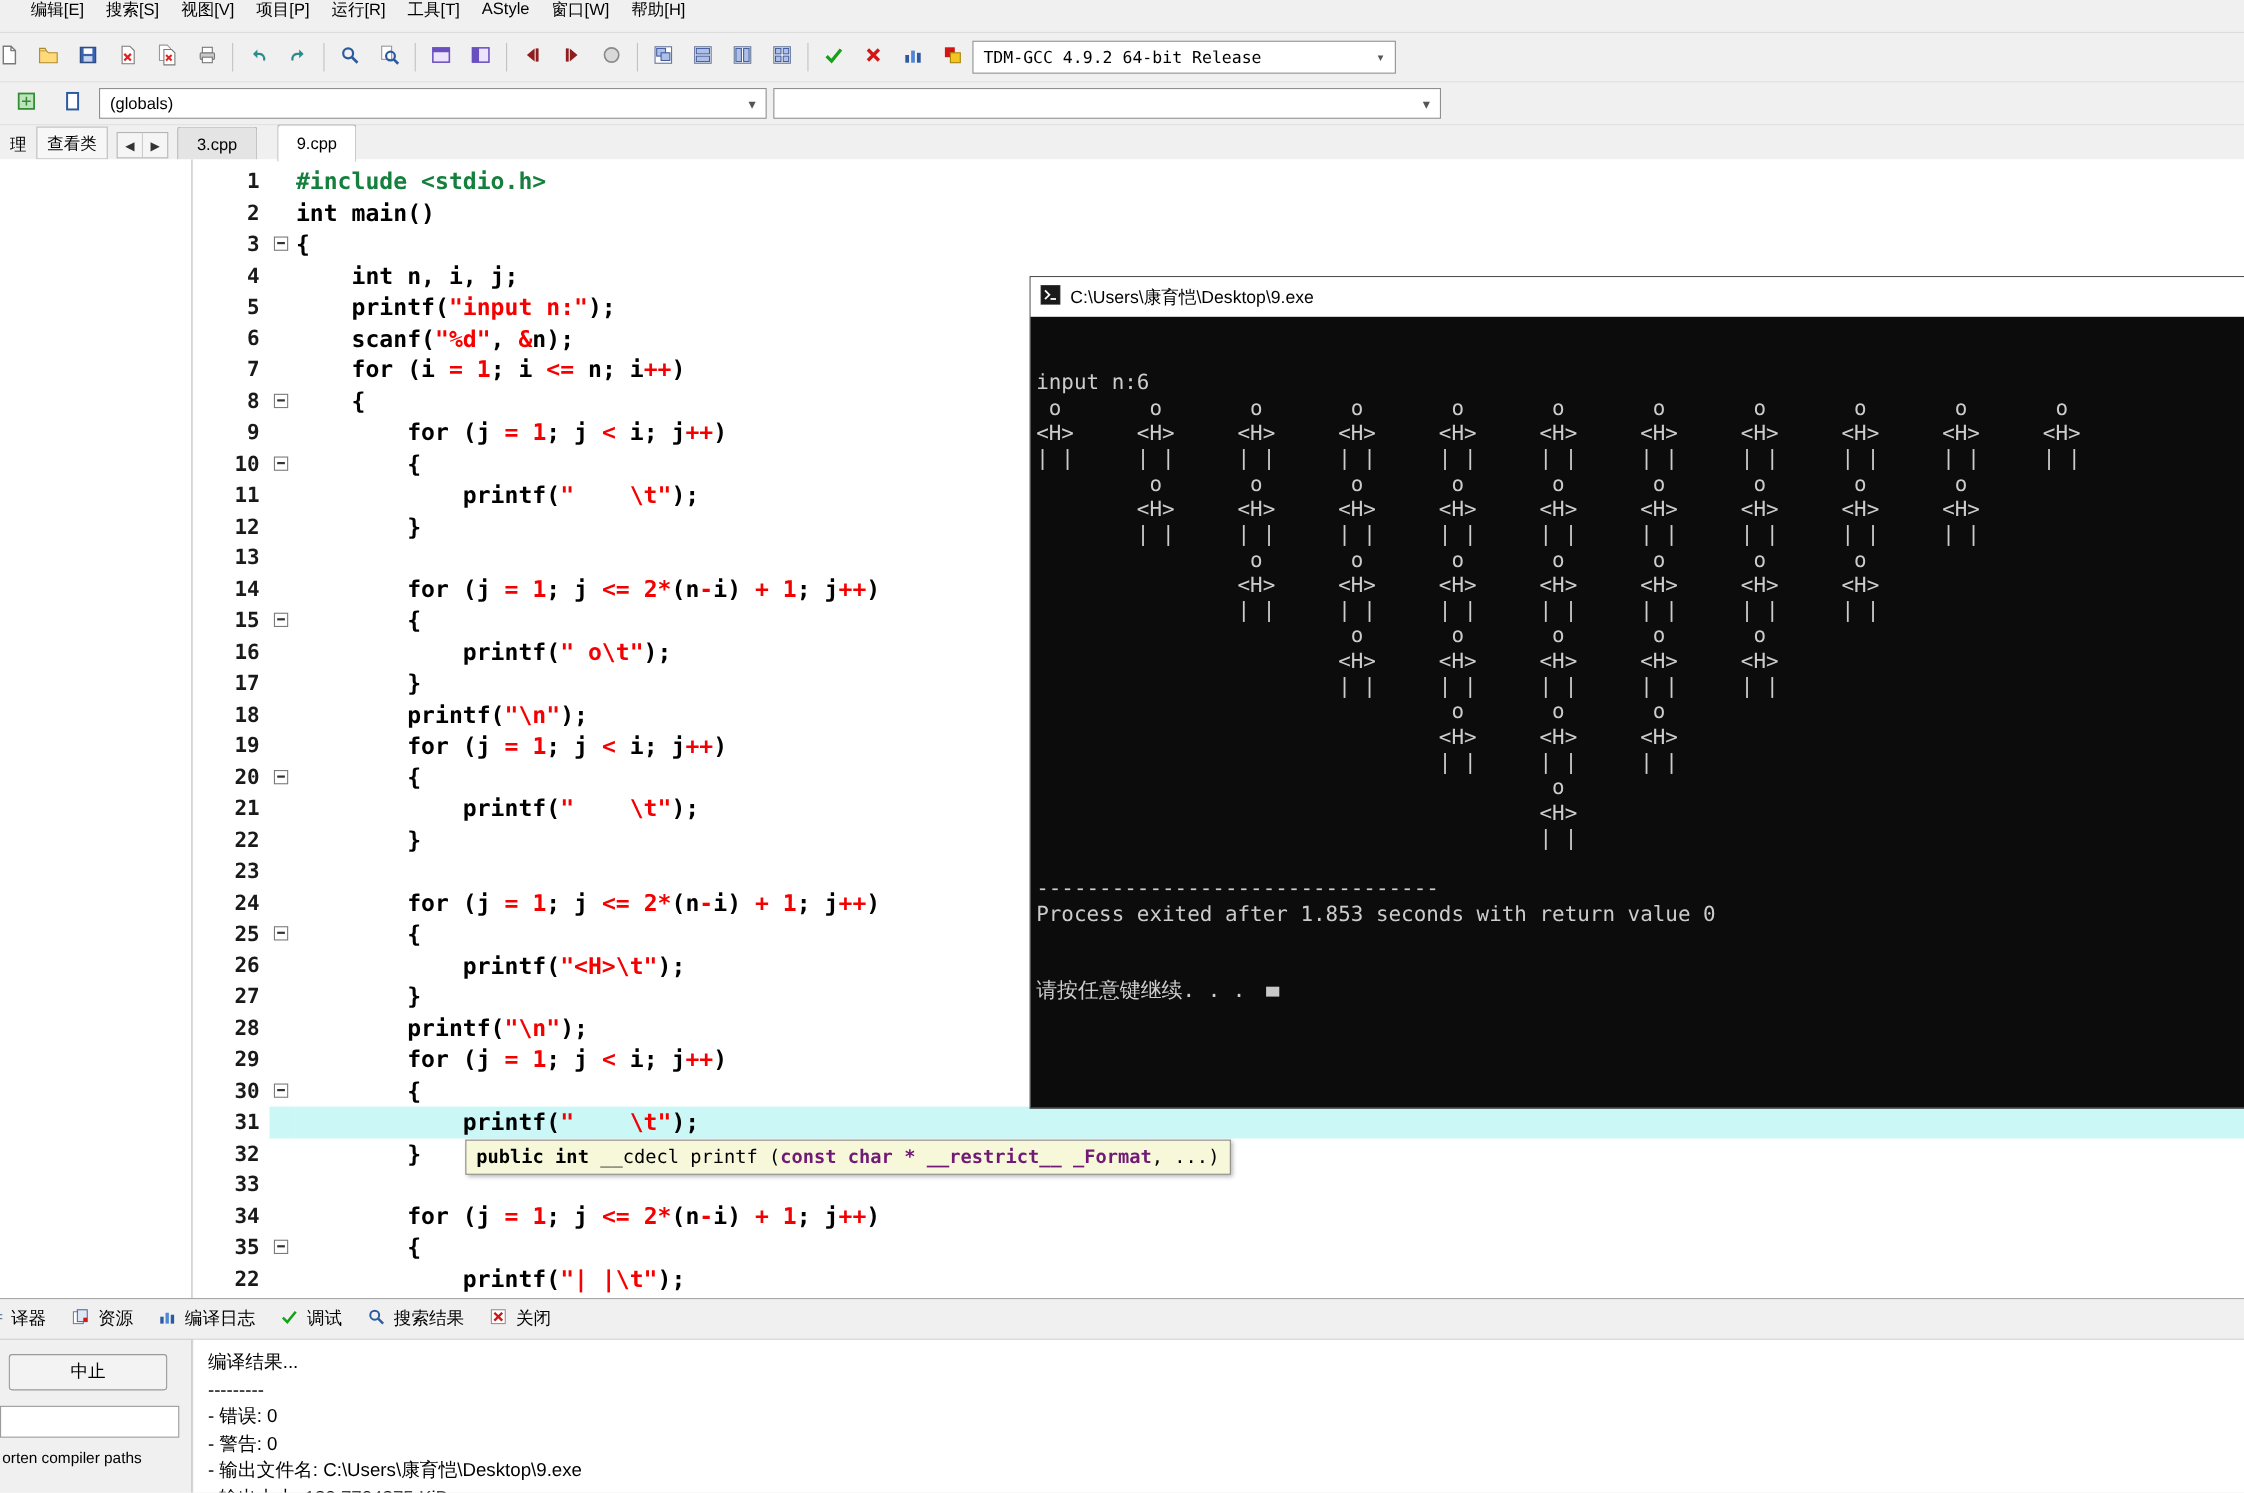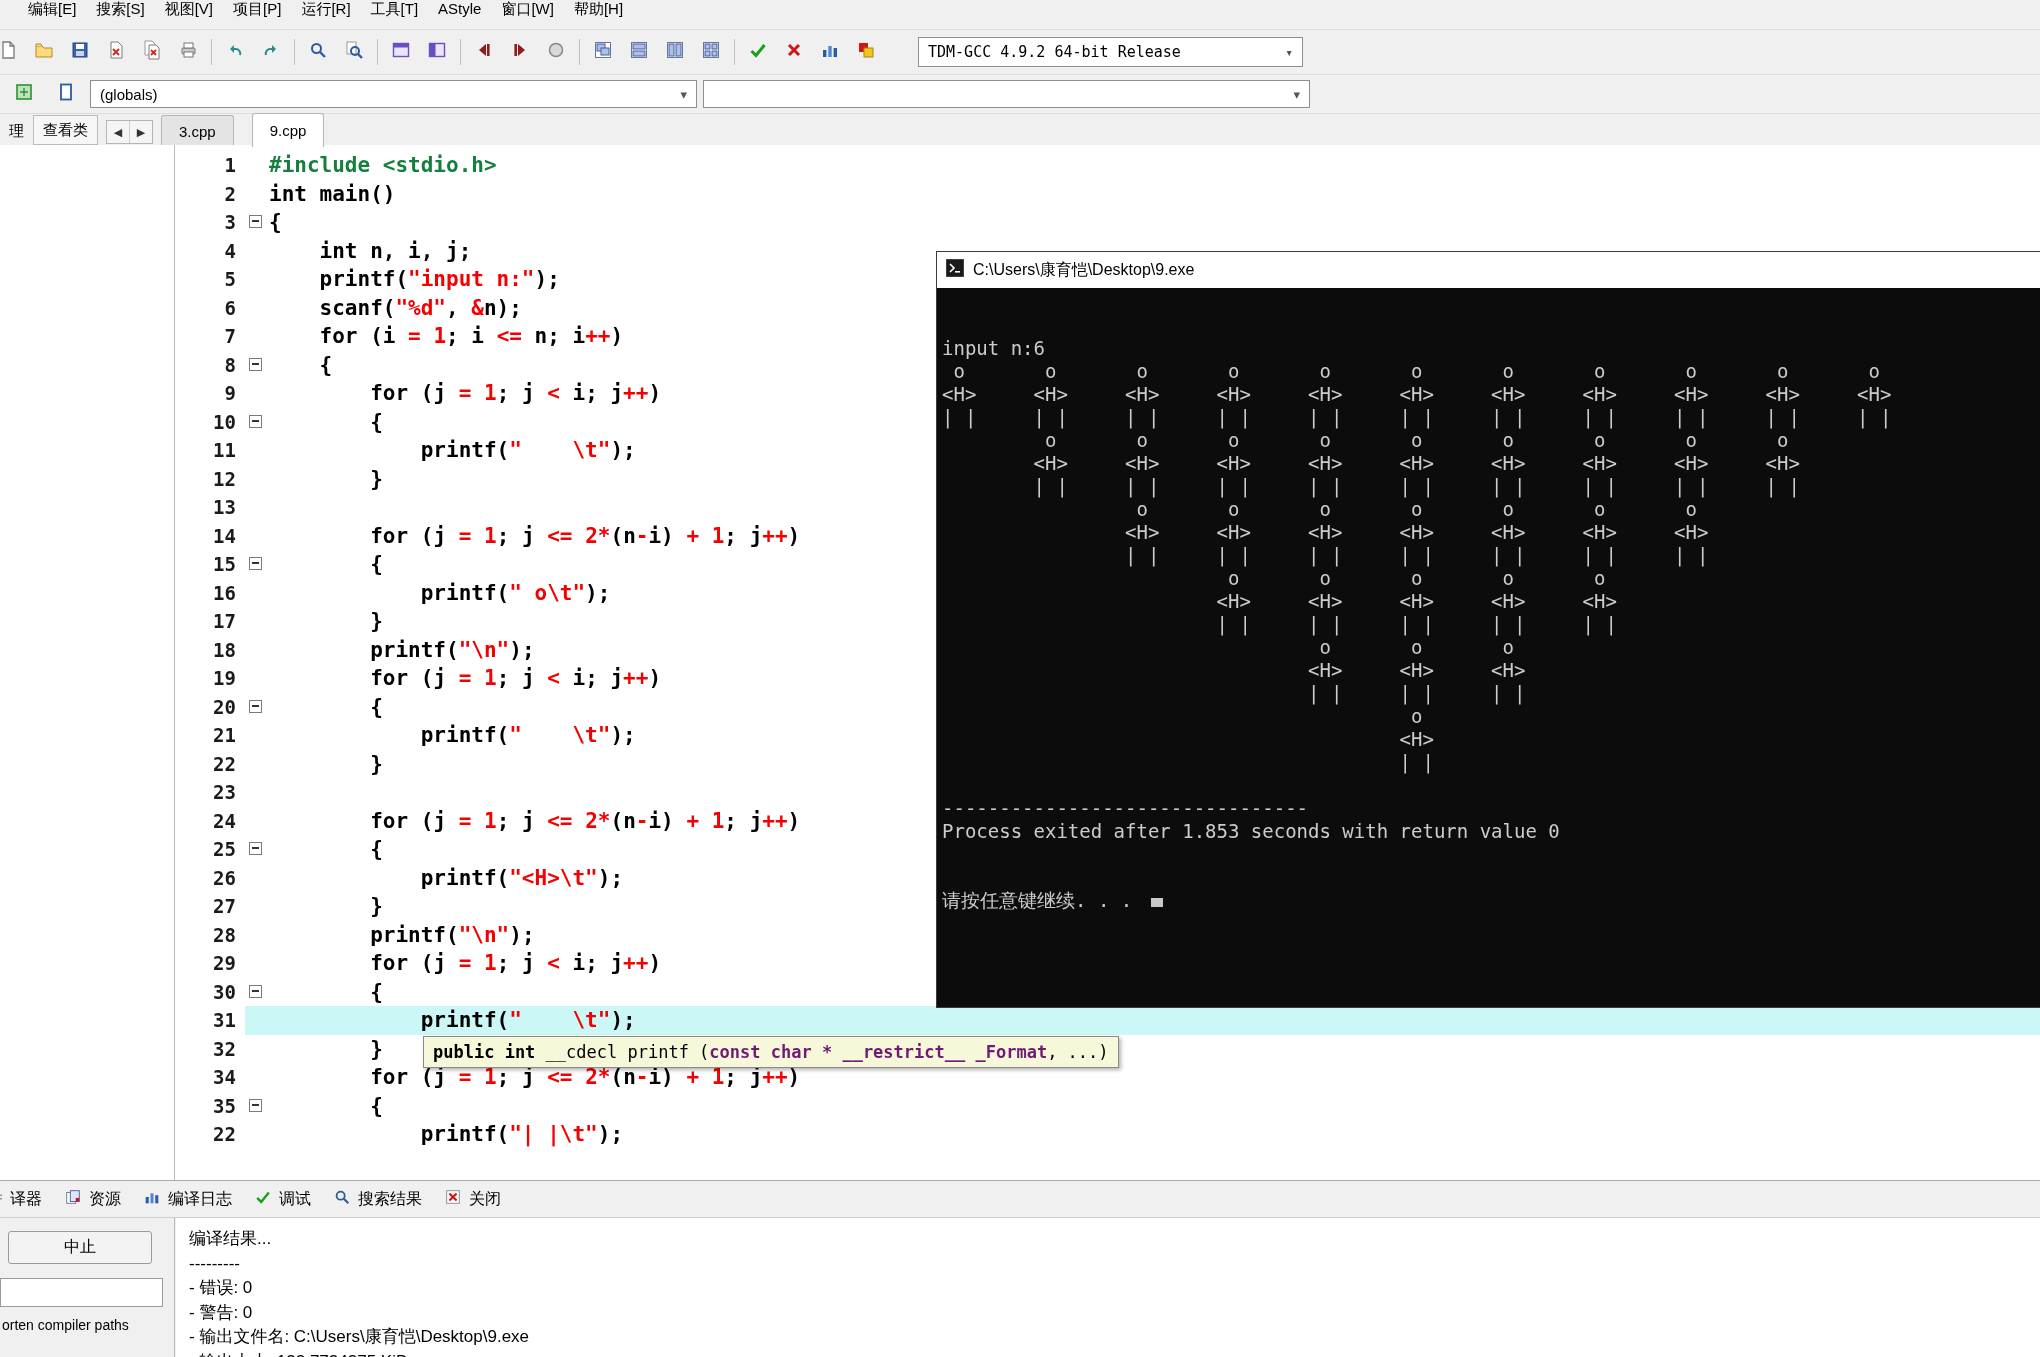--- a/index.html
+++ b/index.html
@@ -8,21 +8,21 @@
   
   .menubar{height:29px;display:flex;align-items:flex-start;padding-left:18px;background:#f0f0f0;border-bottom:1px solid #dcdcdc}
   .mitem{padding:0 10px;font-size:15px;white-space:nowrap}
   
   .toolbar1{height:44px;display:flex;align-items:center;padding-left:4px;background:#f0f0f0;border-bottom:1px solid #dcdcdc}
   .toolbar2{height:38px;display:flex;align-items:center;padding-left:6px;background:#f0f0f0;border-bottom:1px solid #dcdcdc;gap:6px}
   .tb{width:34px;height:30px;display:flex;align-items:center;justify-content:center;border:1px solid transparent;border-radius:2px;flex:none}
   .sep{width:1px;height:26px;background:#c2c2c2;margin:0 5px;flex:none}
   .combo{background:#fff;border:1px solid #8f8f8f;height:30px;display:flex;align-items:center;padding:0 9px;position:relative;box-sizing:border-box}
   .combo .carr{margin-left:auto;color:#555;font-size:13px}
-  .compiler{width:385px;margin-left:34px;font-family:"DejaVu Sans Mono",monospace;font-size:15px}
+  .compiler{width:385px;font-family:"DejaVu Sans Mono",monospace;font-size:15px}
   .combo2{width:607px;height:28px;font-size:15px}
   
   .tabrow{height:33px;display:flex;align-items:flex-end;background:#f0f0f0;border-bottom:1px solid #b5b5b5}
   .ltab{padding:0 9px;font-size:15px;height:32px;display:flex;align-items:center}
   .ltab.sel{border:1px solid #bbb;background:#f7f7f7;height:28px;margin-bottom:2px}
   .arrbox{display:flex;border:1px solid #b5b5b5;background:#f5f5f5;margin:0 8px 3px 8px}
   .arrbtn{width:22px;height:22px;display:flex;align-items:center;justify-content:center;font-size:11px;color:#333;border-right:1px solid #ccc}
   .arrbtn:last-child{border-right:none}
   .ftab{padding:0 17px;height:31px;display:flex;align-items:center;font-size:15px;background:#e4e4e4;
         border:1px solid #b5b5b5;border-bottom:none;margin-right:18px;border-radius:3px 3px 0 0}
@@ -300,20 +300,21 @@
           <div class="crow"><span class="lnum">23</span><span class="fold"></span><span class="ccode"></span></div>
           <div class="crow"><span class="lnum">24</span><span class="fold"></span><span class="ccode"><span class="tp">        </span><span class="tk">for</span><span class="tp"> (j </span><span class="to">=</span><span class="tp"> </span><span class="tn">1</span><span class="tp">; j </span><span class="to">&lt;=</span><span class="tp"> </span><span class="tn">2</span><span class="to">*</span><span class="tp">(n</span><span class="to">-</span><span class="tp">i) </span><span class="to">+</span><span class="tp"> </span><span class="tn">1</span><span class="tp">; j</span><span class="to">++</span><span class="tp">)</span></span></div>
           <div class="crow"><span class="lnum">25</span><span class="fold"><span class="fbox"></span></span><span class="ccode"><span class="tp">        {</span></span></div>
           <div class="crow"><span class="lnum">26</span><span class="fold"></span><span class="ccode"><span class="tp">            printf(</span><span class="ts">"&lt;H&gt;\t"</span><span class="tp">);</span></span></div>
           <div class="crow"><span class="lnum">27</span><span class="fold"></span><span class="ccode"><span class="tp">        }</span></span></div>
           <div class="crow"><span class="lnum">28</span><span class="fold"></span><span class="ccode"><span class="tp">        printf(</span><span class="ts">"\n"</span><span class="tp">);</span></span></div>
           <div class="crow"><span class="lnum">29</span><span class="fold"></span><span class="ccode"><span class="tp">        </span><span class="tk">for</span><span class="tp"> (j </span><span class="to">=</span><span class="tp"> </span><span class="tn">1</span><span class="tp">; j </span><span class="to">&lt;</span><span class="tp"> i; j</span><span class="to">++</span><span class="tp">)</span></span></div>
           <div class="crow"><span class="lnum">30</span><span class="fold"><span class="fbox"></span></span><span class="ccode"><span class="tp">        {</span></span></div>
           <div class="crow hl"><span class="lnum">31</span><span class="fold"></span><span class="ccode"><span class="tp">            printf(</span><span class="ts">"    \t"</span><span class="tp">);</span></span></div>
           <div class="crow"><span class="lnum">32</span><span class="fold"></span><span class="ccode"><span class="tp">        }</span></span></div>
+          <div class="crow"><span class="lnum">33</span><span class="fold"></span><span class="ccode"></span></div>
           <div class="crow"><span class="lnum">34</span><span class="fold"></span><span class="ccode"><span class="tp">        </span><span class="tk">for</span><span class="tp"> (j </span><span class="to">=</span><span class="tp"> </span><span class="tn">1</span><span class="tp">; j </span><span class="to">&lt;=</span><span class="tp"> </span><span class="tn">2</span><span class="to">*</span><span class="tp">(n</span><span class="to">-</span><span class="tp">i) </span><span class="to">+</span><span class="tp"> </span><span class="tn">1</span><span class="tp">; j</span><span class="to">++</span><span class="tp">)</span></span></div>
           <div class="crow"><span class="lnum">35</span><span class="fold"><span class="fbox"></span></span><span class="ccode"><span class="tp">        {</span></span></div>
           <div class="crow"><span class="lnum">22</span><span class="fold"></span><span class="ccode"><span class="tp">            printf(</span><span class="ts">"| |\t"</span><span class="tp">);</span></span></div>
         </div>
     </div>
   </div>
 
   <div class="console">
     <div class="ctitle">
       <span><svg width="18" height="18" viewBox="0 0 18 18">

